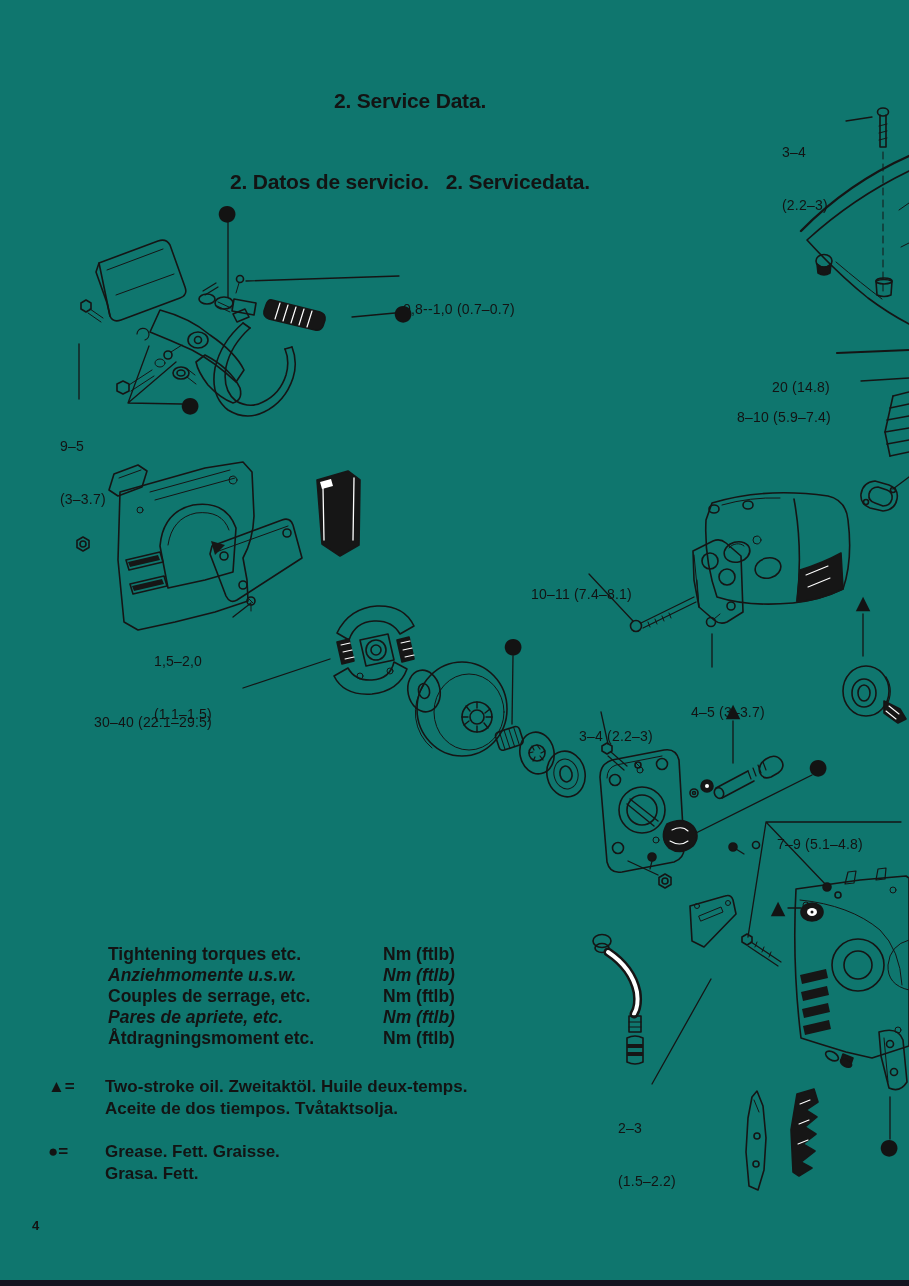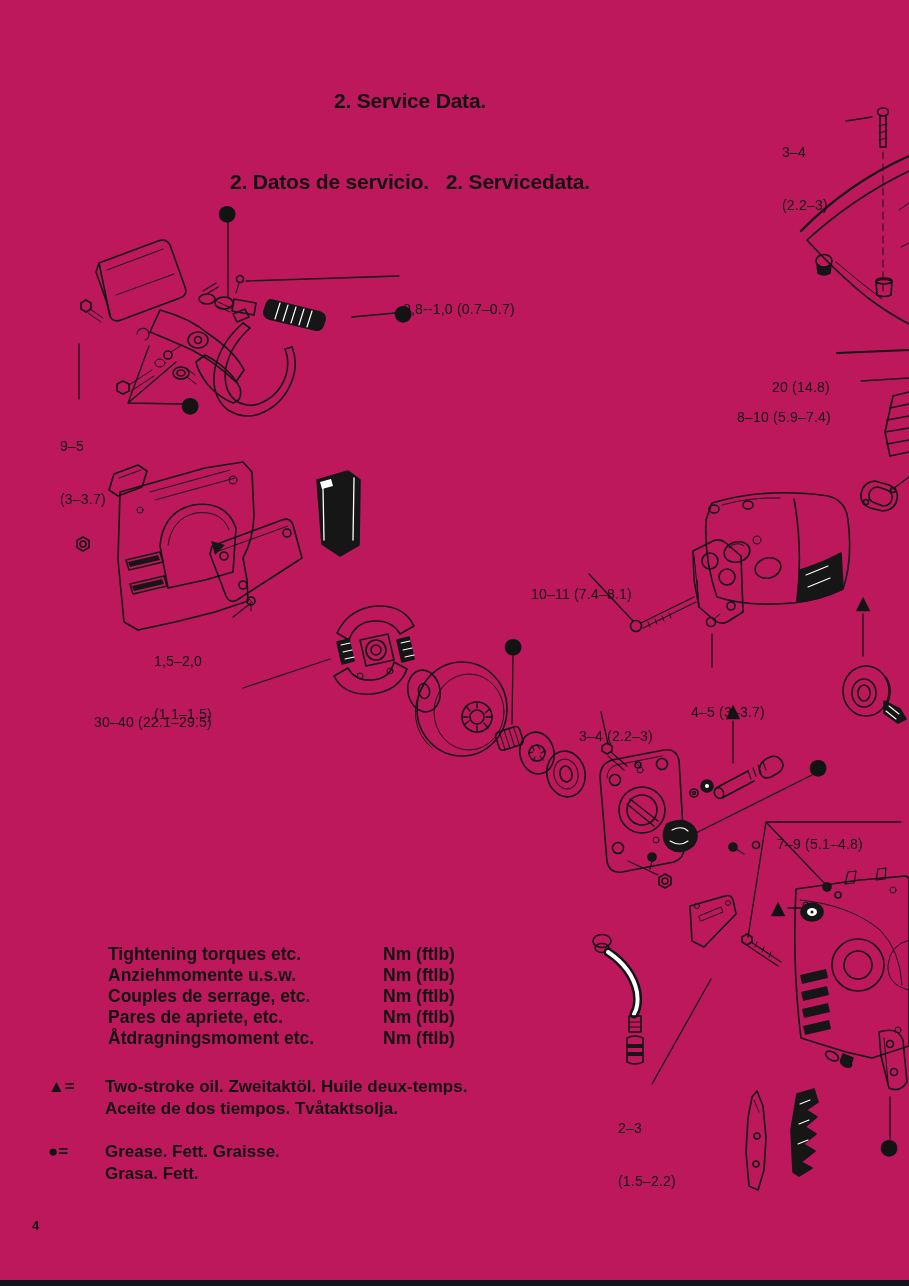--- a/index.html
+++ b/index.html
@@ -1,28 +1,28 @@
 <!DOCTYPE html>
 <html><head>
 <meta charset="utf-8">
 <style>
   html,body{margin:0;padding:0;background:#e8e8e8;}
-  .page{position:relative;width:909px;height:1286px;background:#be185d;overflow:hidden;
+  .page{position:relative;width:909px;height:1286px;background:#0f766e;overflow:hidden;
         font-family:"Liberation Sans",sans-serif;color:#131313;}
   .art{position:absolute;left:0;top:0;}
   .titleblock{position:absolute;left:0;top:33px;width:820px;text-align:center;
               font-weight:bold;font-size:21px;line-height:27px;letter-spacing:-0.2px;white-space:pre;}
   .tq{position:absolute;font-size:14px;line-height:17.5px;white-space:pre;letter-spacing:0.2px;}
   .marker{position:absolute;transform:translate(-50%,-52%);color:#131313;line-height:1;
           font-family:"DejaVu Sans",sans-serif;}
   .dot{font-size:22px;}
   .tri{font-size:19px;}
   .legend-table{position:absolute;left:62px;top:944px;font-size:17.5px;font-weight:bold;}
   .legend-row{display:grid;grid-template-columns:275px auto;line-height:21px;height:21px;margin-left:46px;}
-  .legend-row.it{}
+  .legend-row.it{font-style:italic;}
   .symleg{position:absolute;left:48px;font-size:17px;font-weight:bold;line-height:22px;
           display:flex;align-items:flex-start;}
   .symleg .sym{width:57px;flex:0 0 57px;}
   .it{}
   .pagenum{position:absolute;left:32px;top:1218px;font-size:13px;font-weight:bold;}
   .botbar{position:absolute;left:0;bottom:0;width:100%;height:6px;background:#14141f;}
 </style>
 </head>
 <body>
 

